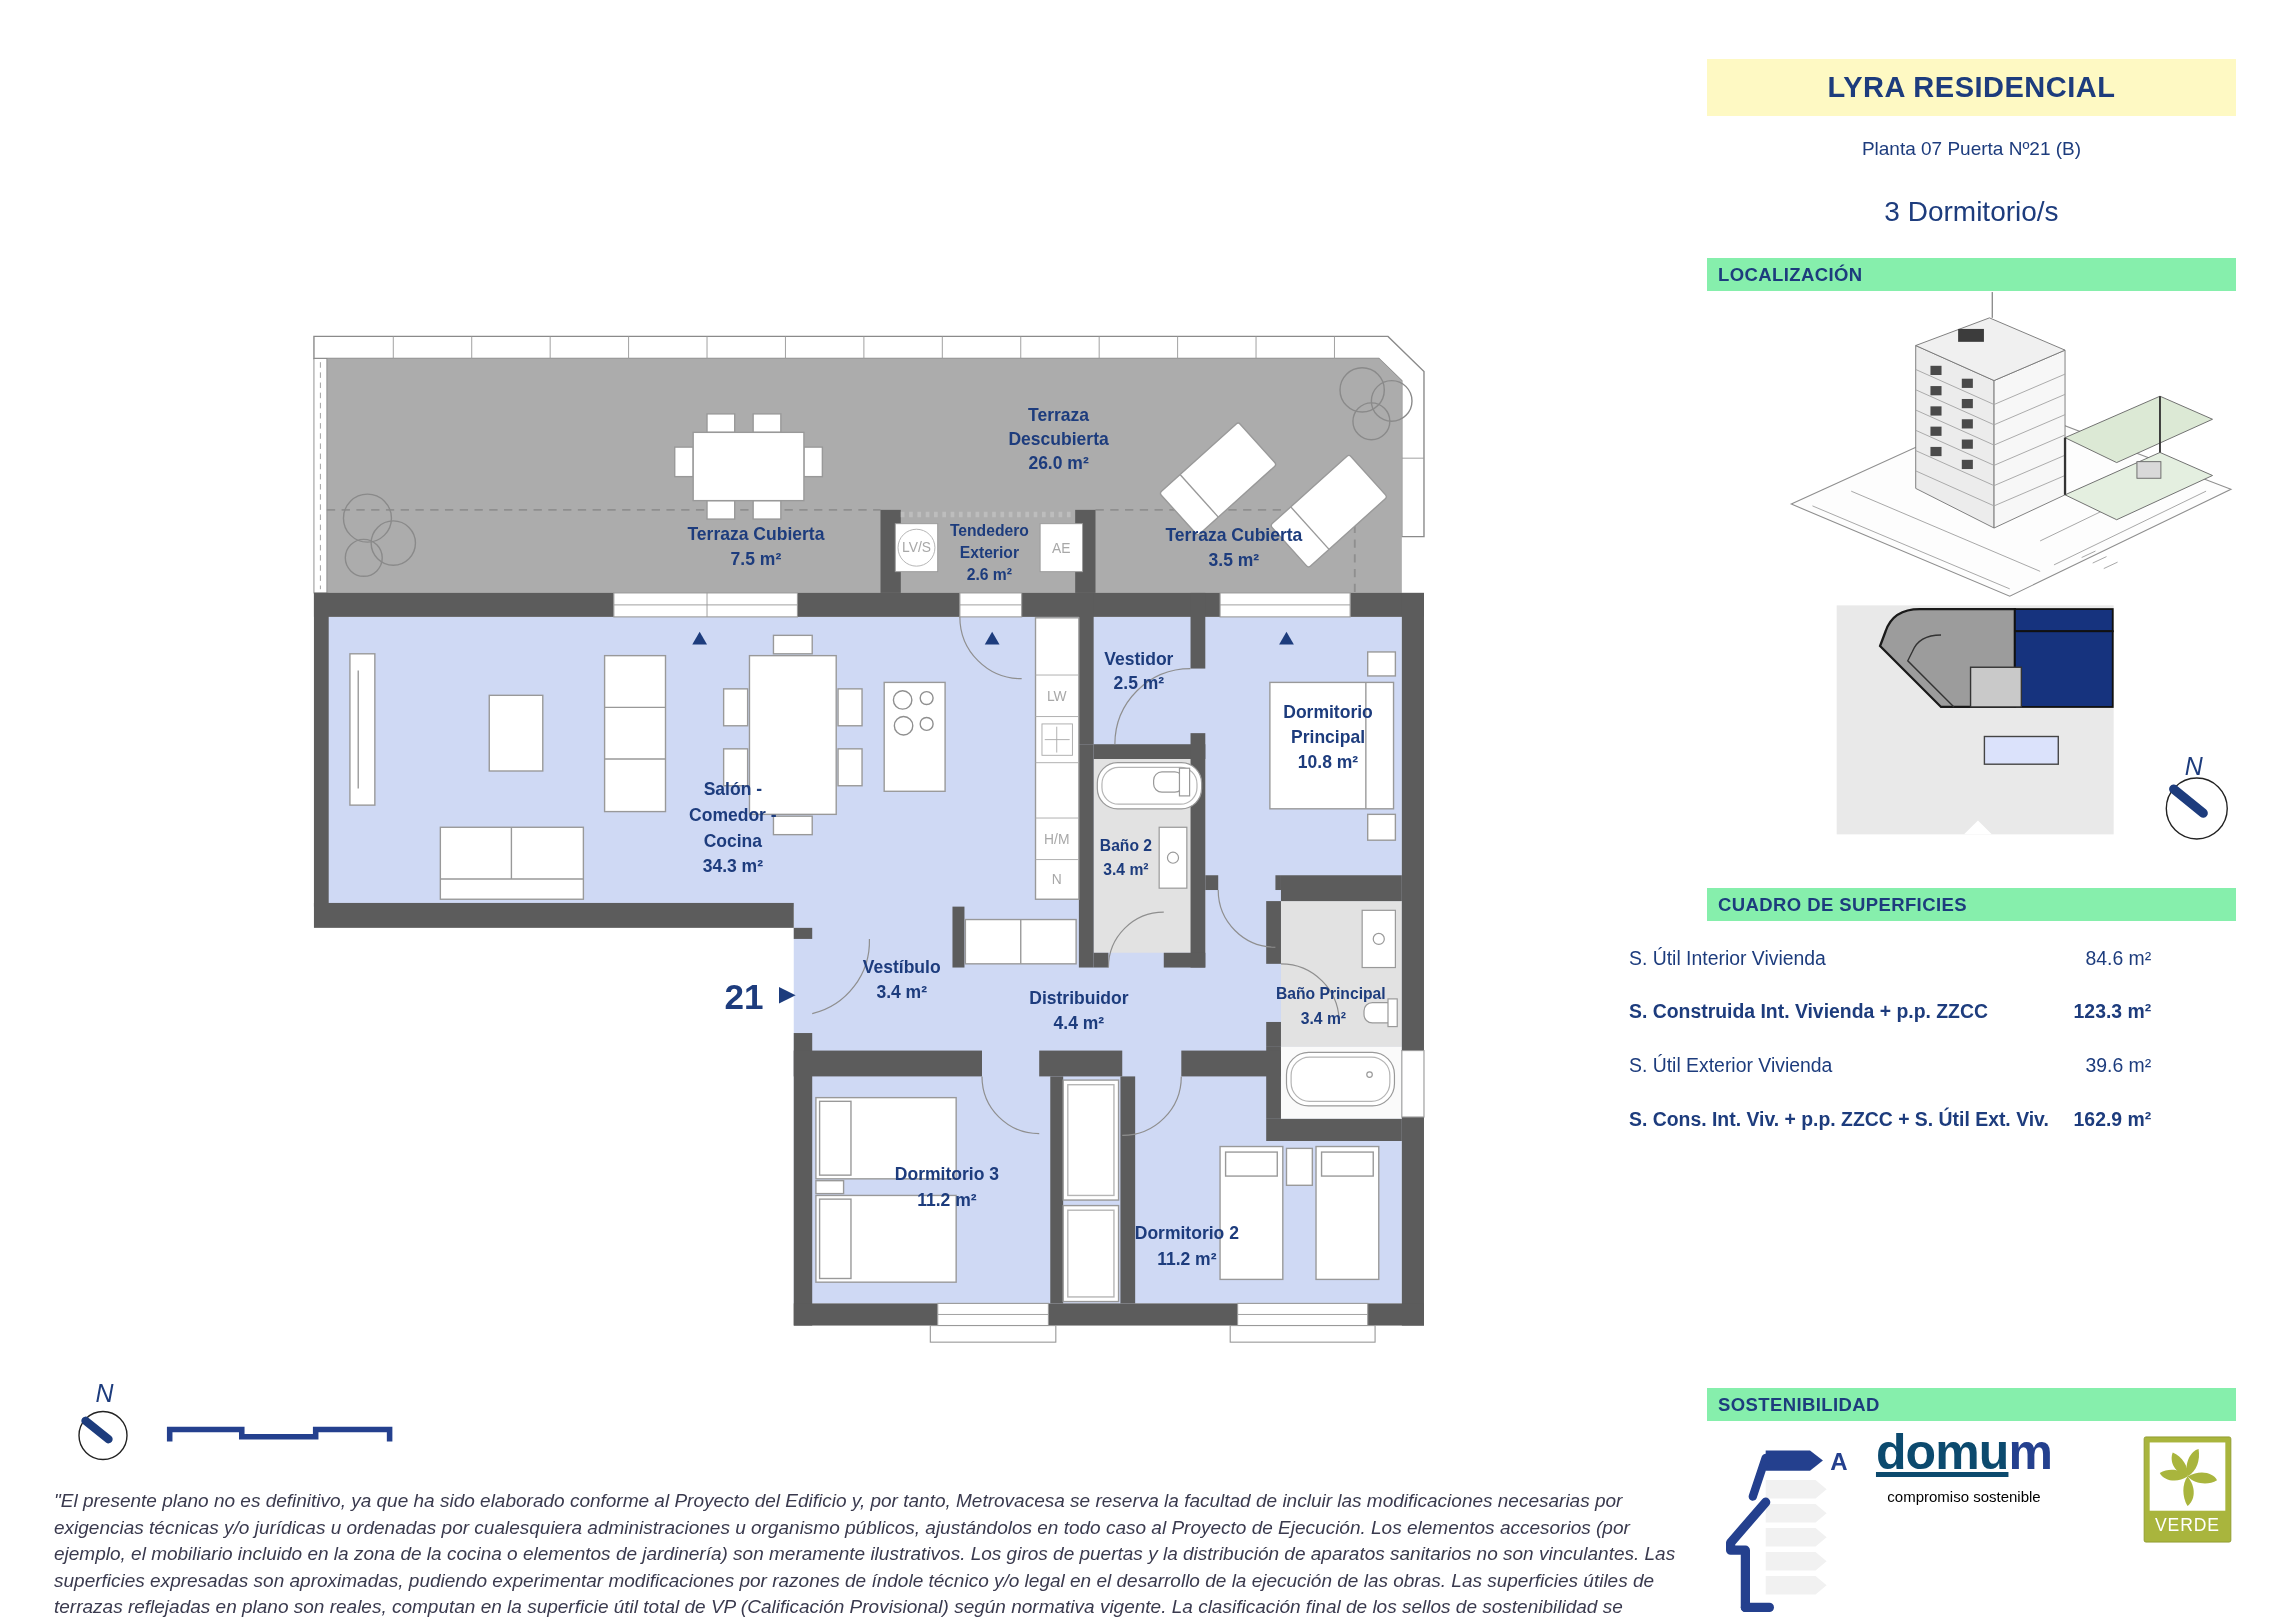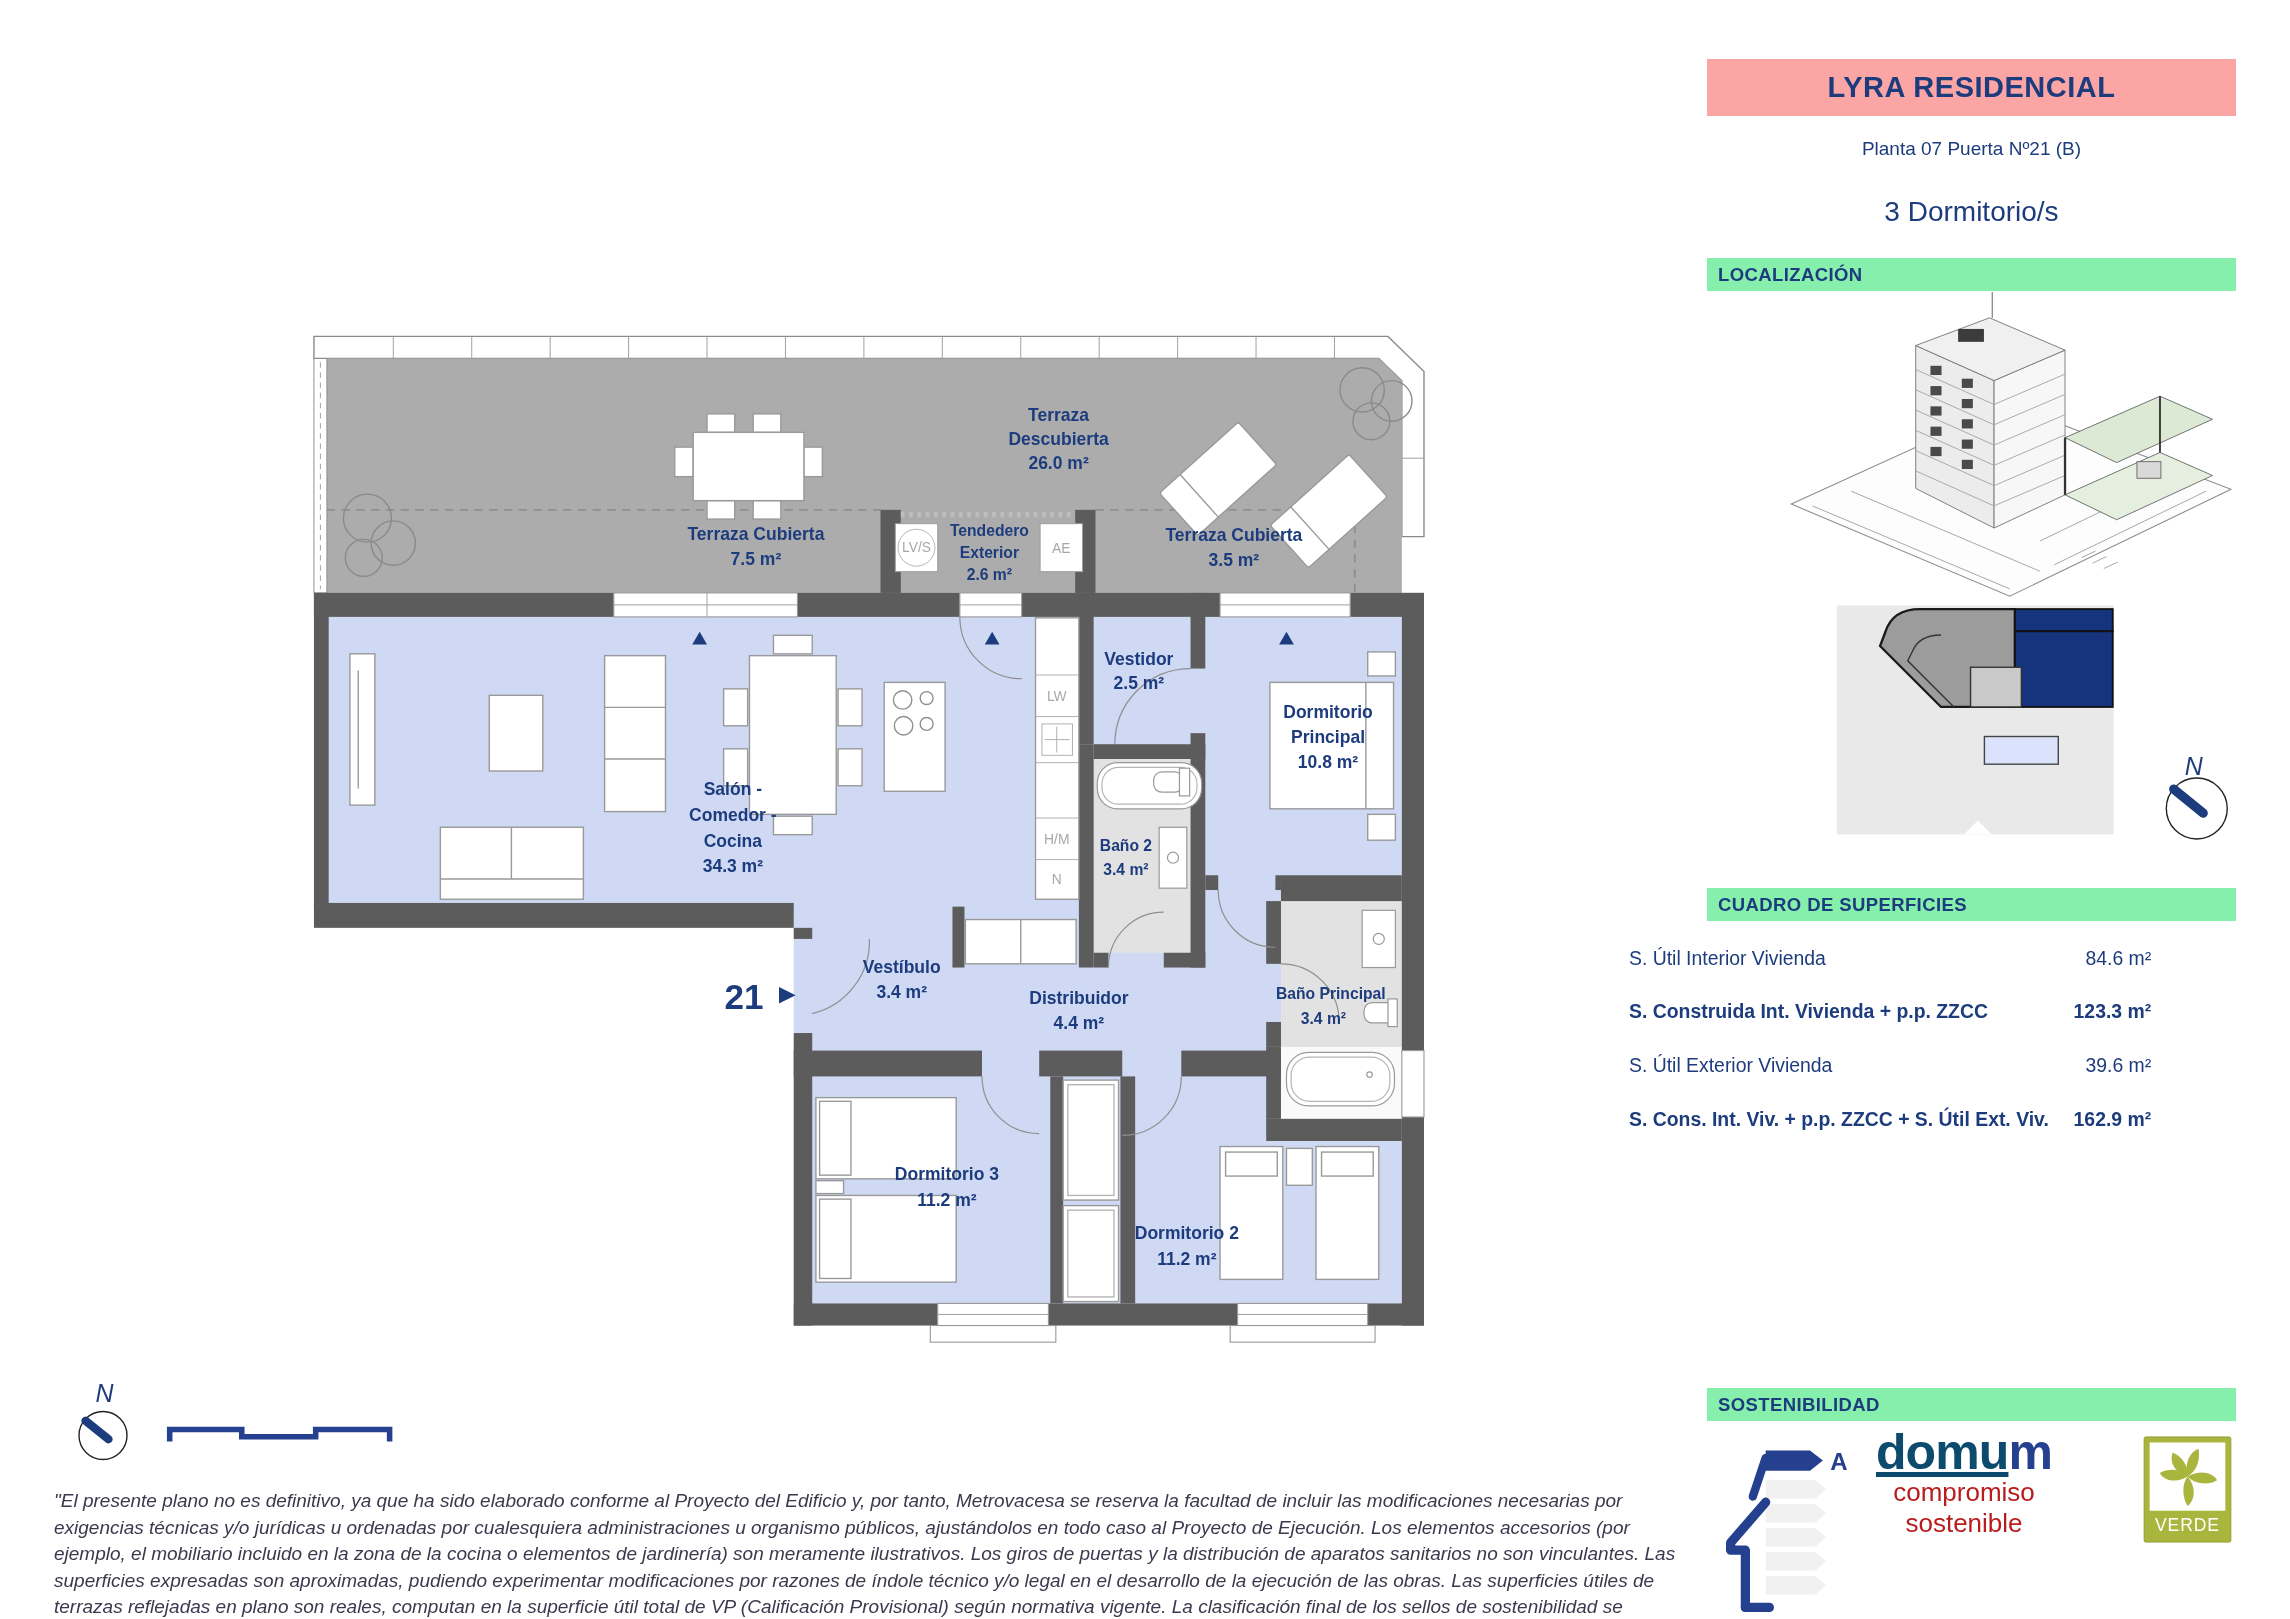--- a/index.html
+++ b/index.html
@@ -1,39 +1,39 @@
 <!DOCTYPE html>
 <html style="font-size:14.8px"><head>
 <meta charset="utf-8">
 <style>
   html,body{margin:0;padding:0;background:#fff;}
   #page{position:relative;width:2291px;height:1620px;background:#ffffff;
         font-family:"Liberation Sans",sans-serif;overflow:hidden;}
   
   #title-band{position:absolute;left:1707px;top:59px;width:529px;height:57px;
-    background:#fca5a5;display:flex;align-items:center;justify-content:center;}
+    background:#fef9c3;display:flex;align-items:center;justify-content:center;}
   #title-band .t{font-size:29px;font-weight:bold;color:#1d3c7d;letter-spacing:0.5px;}
   #unit-line{position:absolute;left:1707px;top:138px;width:529px;text-align:center;
     font-size:19px;color:#1d3c7d;}
   #bedrooms-line{position:absolute;left:1707px;top:196px;width:529px;text-align:center;
     font-size:28px;color:#1d3c7d;}
   .section-bar{position:absolute;left:1707px;width:529px;height:33px;background:#86efac;
     display:flex;align-items:center;}
   .section-bar span{font-size:18.5px;font-weight:bold;color:#1d3c7d;padding-left:11px;letter-spacing:0.4px;}
   #bar-localizacion{top:258px;} #bar-superficies{top:888px;} #bar-sostenibilidad{top:1388px;}
   
   .srow{position:absolute;left:1629px;width:524px;height:28px;font-size:19.4px;color:#1d3c7d;}
   .srow .lab{position:absolute;left:0;}
   .srow .val{position:absolute;right:1.8px;}
   .srow.bold{font-weight:bold;}
   
   #domum{position:absolute;left:1860px;top:1429px;width:208px;text-align:center;}
   #domum .big{font-size:50px;font-weight:bold;letter-spacing:-0.9px;line-height:46px;}
   #domum .big .teal{color:#0c4a6e;text-decoration:underline;} #domum .big .nv{color:#24408e;}
-  #domum .sub{font-size:26px;color:#b91c1c;margin-top:2px;}
+  #domum .sub{font-size:15px;color:#000000;margin-top:13px;}
   #metrovacesa{position:absolute;left:1861px;top:1539px;width:378px;
     font-size:52px;font-weight:bold;color:#3a57a7;letter-spacing:-1.4px;}
   
   #disclaimer{position:absolute;left:54px;top:1488px;width:1629px;
     font-size:19px;font-style:italic;color:#3a3a4e;line-height:1.4;}
   svg text{font-family:"Liberation Sans",sans-serif;}
   .roomlbl{fill:#1d3c7d;font-size:19px;font-weight:600;text-anchor:middle;}
   .roomlbl.sm{font-size:17px;}
   .appl{fill:#a8a8a8;font-size:15px;text-anchor:middle;}
 </style>

